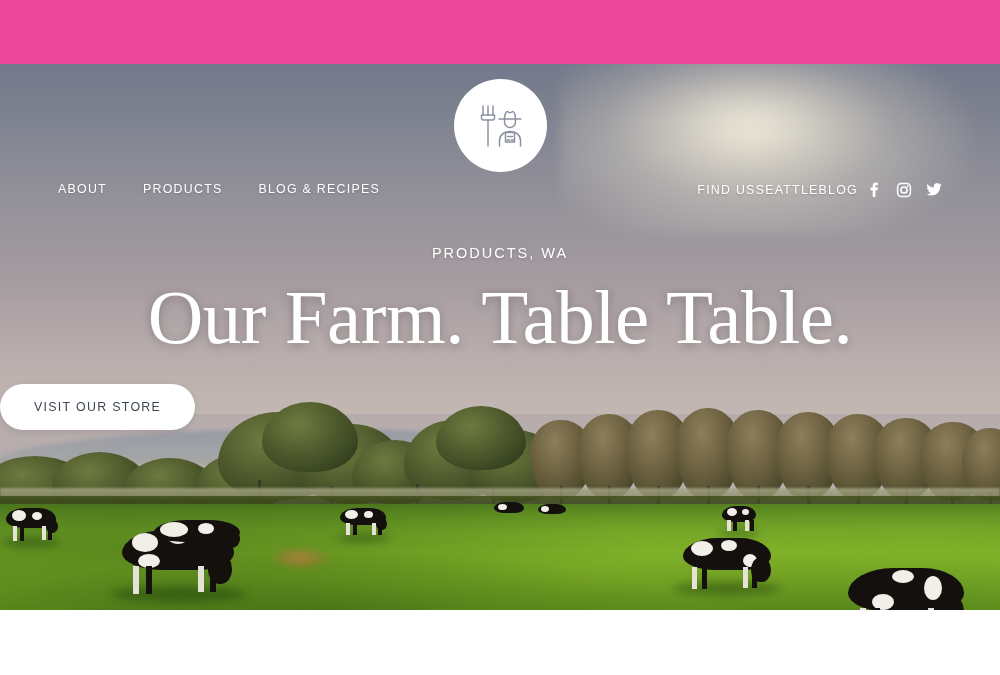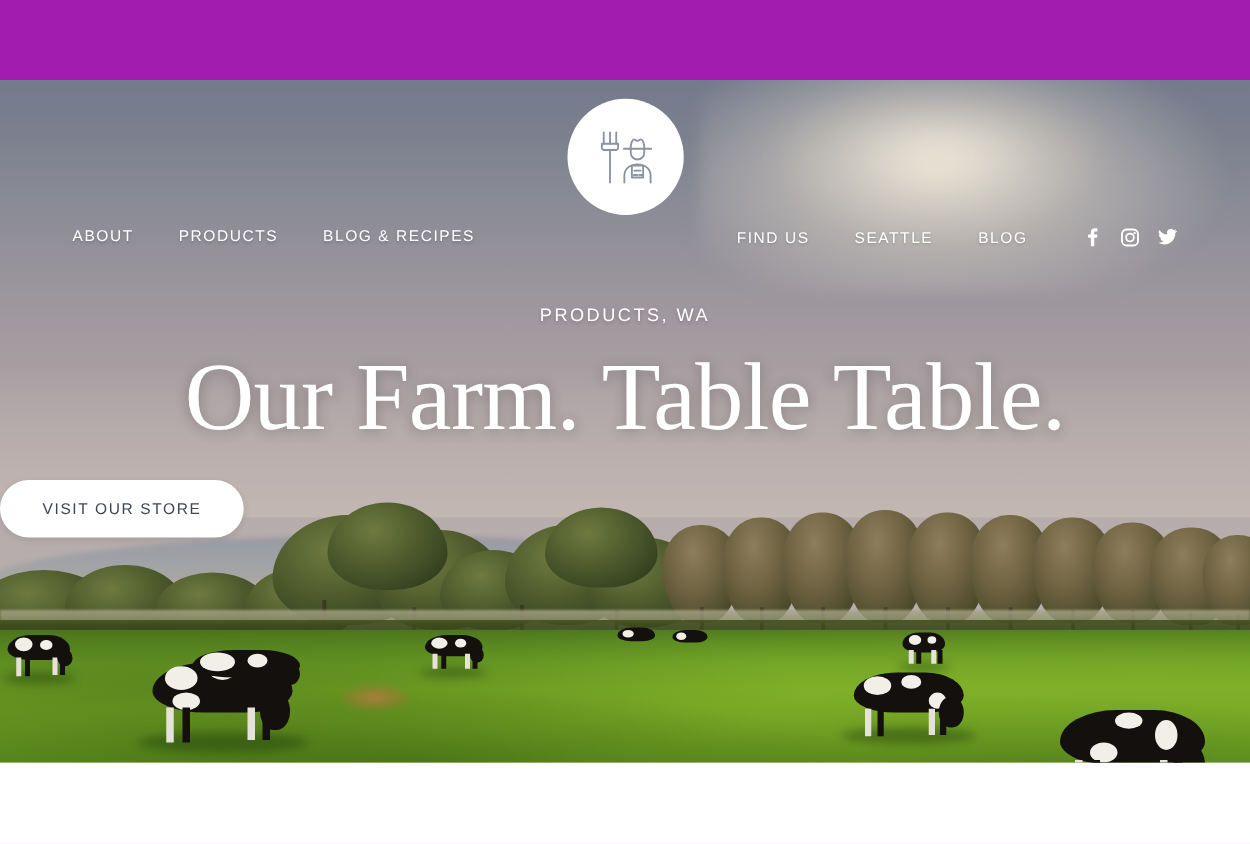--- a/index.html
+++ b/index.html
@@ -9,21 +9,21 @@
     height: 675px;
     overflow: hidden;
     background: #ffffff;
     font-family: "Liberation Sans", sans-serif;
   }
 
   #page {
     position: relative;
     width: 1000px;
     height: 565px;
-    background: #a21caf;
+    background: #ec4899;
   }
 
   
   .hero {
     position: absolute;
     left: 0;
     top: 64px;
     width: 1000px;
     height: 546px;
     overflow: hidden;
@@ -202,21 +202,20 @@
     left: 58px; top: 118px;
     display: flex;
     align-items: center;
     gap: 36px;
   }
   .nav-right {
     position: absolute;
     right: 58px; top: 118px;
     display: flex;
     align-items: center;
-    gap: 36px;
   }
   .nav-link {
     color: #ffffff;
     font-size: 12.4px;
     letter-spacing: 1.25px;
     text-decoration: none;
     white-space: nowrap;
     font-weight: 400;
     text-shadow: 0 1px 2px rgba(60,60,70,0.28);
     cursor: pointer;

